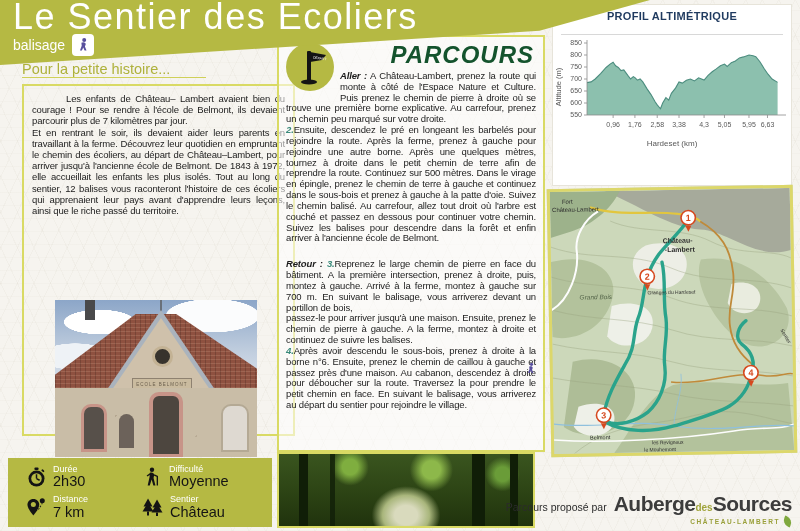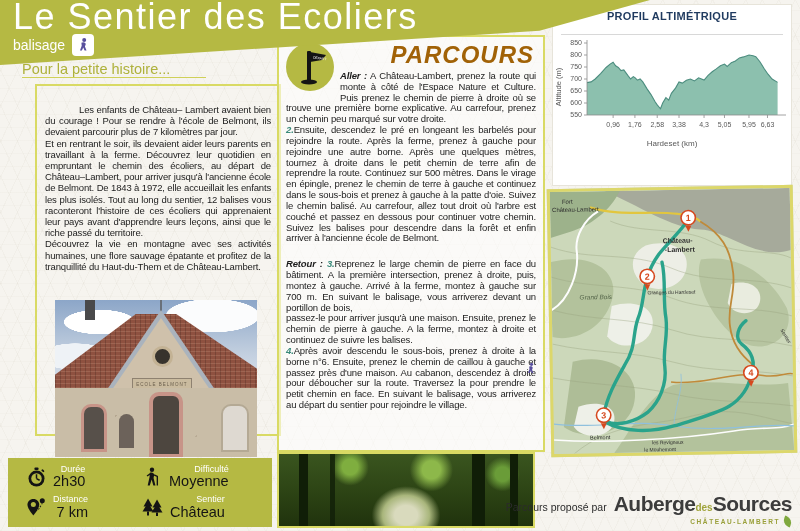--- a/index.html
+++ b/index.html
@@ -15,22 +15,22 @@
           clip-path:polygon(0 0,100% 0,83% 46%,0 97%);z-index:3;}
   .banner h1{margin:0;position:absolute;left:13px;top:-4px;font-size:36px;font-weight:400;
              letter-spacing:1.5px;color:#fff;white-space:nowrap;}
   .balisage{position:absolute;left:13px;top:34px;display:flex;align-items:center;gap:7px;}
   .balisage .lbl{color:#fff;font-size:14px;}
   .balisage .chip{width:22px;height:22px;background:#fff;border-radius:4px;display:flex;
                   align-items:center;justify-content:center;}
   
   .hist-head{position:absolute;left:22px;top:61px;z-index:4;color:#aeb13b;font-size:14.5px;
              border-bottom:1.5px solid #cfd058;padding-right:36px;}
-  .hist-box{position:absolute;left:22px;top:84px;width:246px;height:352px;
-            border:2px solid #d9da64;box-sizing:border-box;padding:18px 8px;overflow:hidden;margin-left:13px;}
+  .hist-box{position:absolute;left:22px;top:84px;width:273px;height:352px;
+            border:2px solid #d9da64;box-sizing:border-box;padding:7px 8px;overflow:hidden;}
   .hist-box p{margin:0;font-size:9.5px;line-height:1.18;letter-spacing:-.15px;
               text-align:justify;white-space:pre-line;}
   .hist-box p.ind{text-indent:34px;}
   
   .photo{position:absolute;overflow:hidden;z-index:5;}
   #school-photo{left:55px;top:300px;width:202px;height:157px;background:#dfe5ec;}
   .sky{position:absolute;inset:0;background:
       radial-gradient(ellipse 64px 22px at 22% 14%, #fff 55%, transparent 56%),
       radial-gradient(ellipse 84px 30px at 78% 10%, #fbfcfd 55%, transparent 56%),
       radial-gradient(ellipse 70px 26px at 10% 36%, #eef2f6 50%, transparent 51%),
@@ -66,33 +66,33 @@
       radial-gradient(circle 24px at 88% 28%, #6a9c38 30%, transparent 72%),
       linear-gradient(180deg,#3a551f 0%,#2c4314 55%,#20330d 100%);}
   .trunk{position:absolute;top:0;height:100%;background:#101e07;}
   
   .parc-box{position:absolute;left:277px;top:35px;width:268px;height:417px;
             border:2px solid #d9da64;box-sizing:border-box;background:rgba(255,255,255,.55);
             padding:4px 7px;overflow:hidden;}
   .depart{float:left;width:48px;height:48px;border-radius:50%;background:#b5b943;margin:2px 6px 2px 0;
           position:relative;}
   .parc-head{margin:0 2px 2px 0;text-align:right;font-size:24px;font-weight:bold;font-style:italic;
-             color:#a16207;letter-spacing:1px;}
+             color:#14532d;letter-spacing:1px;}
   .parc-box p{margin:0;font-size:9.5px;line-height:1.14;letter-spacing:-.15px;text-align:justify;
               white-space:pre-line;}
   .parc-box p.gap{margin-top:15px;}
   .lead{font-weight:bold;font-style:italic;}
   .stepnum{font-weight:bold;font-style:italic;color:#3a8a7a;}
   .inline-walker{position:absolute;right:6px;top:324px;}
   
   .badges{position:absolute;left:8px;top:458px;width:264px;height:69px;background:#b5b943;
           display:grid;grid-template-columns:1fr 1.12fr;grid-auto-flow:column;
           grid-template-rows:1fr 1fr;padding:4px 0 4px 18px;box-sizing:border-box;z-index:5;}
   .badge{display:flex;align-items:center;gap:6px;}
-  .badge .txt{display:flex;flex-direction:column;line-height:1.05;align-items:flex-end;}
+  .badge .txt{display:flex;flex-direction:column;line-height:1.05;}
   .badge .bl{color:#fff;font-size:9px;}
   .badge .bv{color:#141414;font-size:14.5px;}
   
   .chart-card{position:absolute;left:552px;top:4px;width:240px;height:182px;background:#fff;
               border:1px solid #e7e4da;box-sizing:border-box;z-index:1;}
   .chart-title{margin:5px 0 12px;text-align:center;font-size:11px;font-weight:bold;
                color:#1f3a5f;letter-spacing:.3px;}
   .chart-div{height:1px;background:#d8d8d8;margin:0 8px 2px;}
   .chart-xlabel{text-align:center;font-size:8px;color:#595959;margin-top:-2px;}
   .chart-stats{text-align:center;font-size:7.3px;color:#7a7a7a;line-height:1.25;margin-top:3px;}
@@ -127,21 +127,20 @@
           <path d="M8 7.2 C10 5.8 13.6 6.6 13.4 9.2 L12.4 12 L14.4 17 L12 17 L10.3 13.2 L8.6 17 L6.2 17 L8.4 11 Z"></path>
         </svg>
       </span>
     </div>
   </div>
 
   <div class="hist-head">Pour la petite histoire...</div>
   <div class="hist-box">
     <p class="ind">Les enfants de Château– Lambert avaient bien du courage ! Pour se rendre à l'école de Belmont, ils devaient parcourir plus de 7 kilomètres par jour.</p>
     <p>Et en rentrant le soir, ils devaient aider leurs parents en travaillant à la ferme. Découvrez leur quotidien en empruntant le chemin des écoliers, au départ de Château–Lambert, pour arriver jusqu'à l'ancienne école de Belmont. De 1843 à 1972, elle accueillait les enfants les plus isolés. Tout au long du sentier, 12 balises vous raconteront l'histoire de ces écoliers qui apprenaient leur pays avant d'apprendre leurs leçons, ainsi que le riche passé du territoire.</p>
-    <p>Découvrez la vie en montagne avec ses activités humaines, une flore sauvage épatante et profitez de la tranquillité du Haut-du-Them et de Château-Lambert.</p>
   </div>
 
   <div class="photo" id="school-photo">
     <div class="sky"></div>
     <div class="chimney"></div>
     <div class="rod"></div>
     <div class="roof"></div>
     <div class="gable-trim"></div>
     <div class="gable"></div>
     <div class="oculus"></div>

